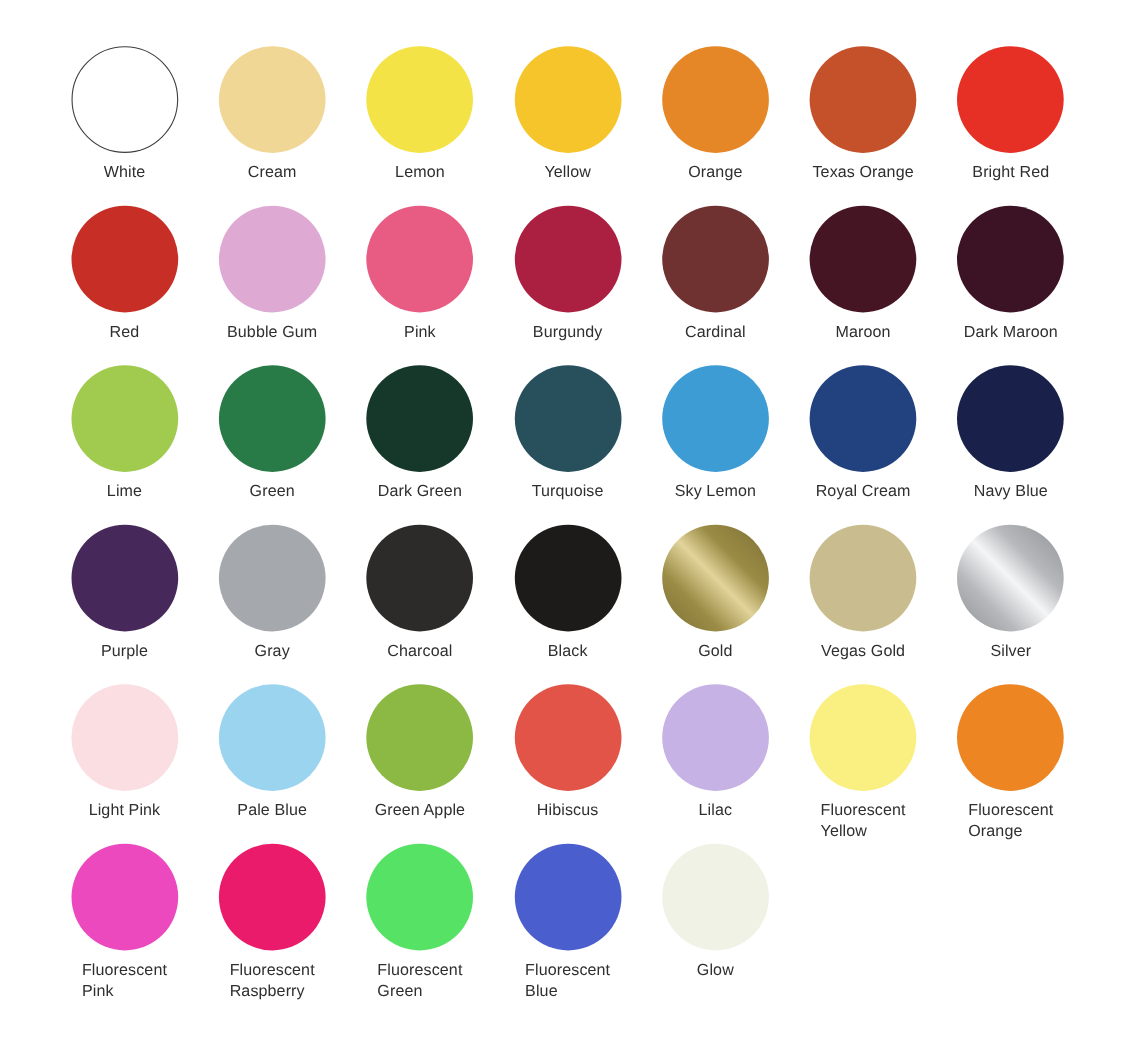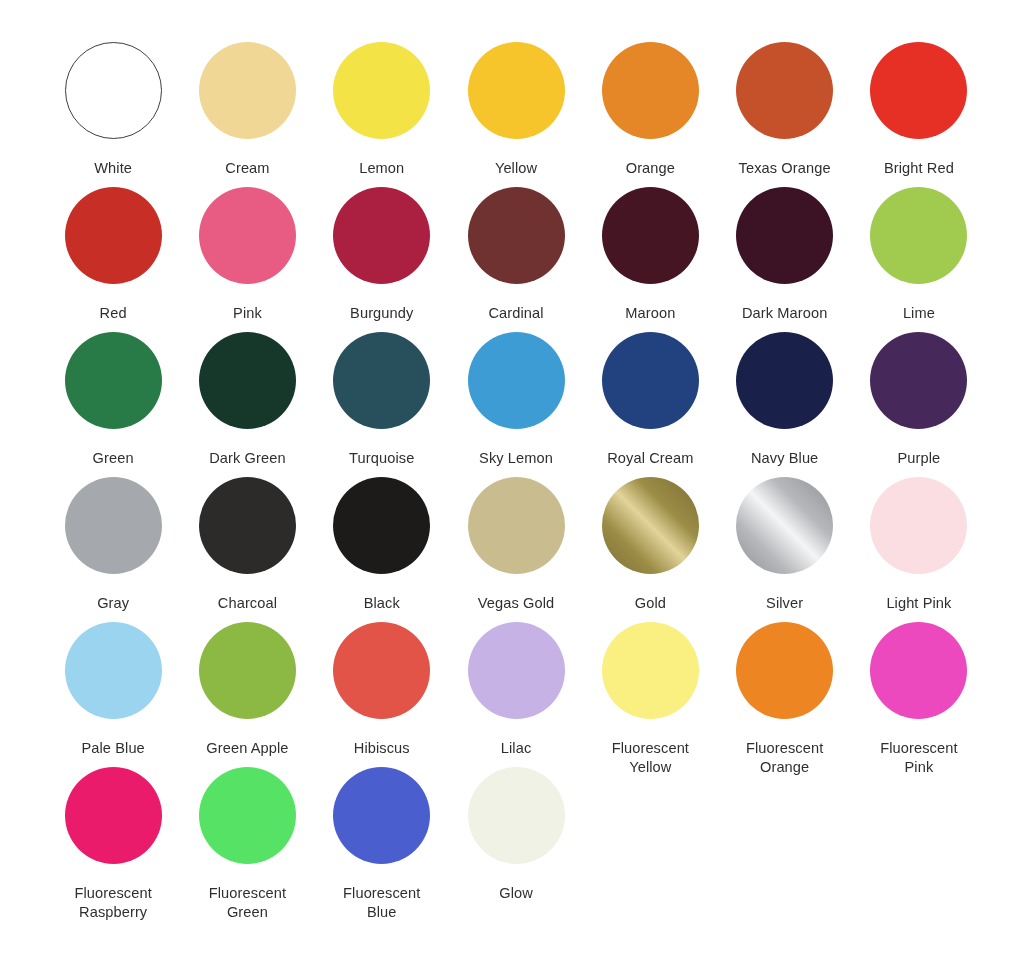--- a/index.html
+++ b/index.html
@@ -48,25 +48,25 @@
     flex: 0 0 auto;
   }
 
   .swatch-dot.outlined {
     border: 1px solid #3f3f3f;
     width: 95px;
     height: 95px;
   }
 
   .swatch-label {
-    margin-top: 20px;
+    margin-top: 9px;
     font-size: 14.6px;
     line-height: 1.33;
     color: #2f2f30;
-    text-align: center;
+    text-align: left;
     letter-spacing: 0.1px;
     white-space: pre-line;
     font-family: "Liberation Sans", sans-serif;
   }
 </style>
 </head>
 <body>
 
 <div id="swatch-chart">
   <div class="swatch-grid">
@@ -96,20 +96,24 @@
       </div>
       <div class="swatch-cell">
         <div class="swatch-dot" style="background: rgb(230, 48, 38);"></div>
         <div class="swatch-label">Bright Red</div>
       </div>
       <div class="swatch-cell">
         <div class="swatch-dot" style="background: rgb(198, 46, 38);"></div>
         <div class="swatch-label">Red</div>
       </div>
       <div class="swatch-cell">
+        <div class="swatch-dot" style="background: rgb(222, 170, 212);"></div>
+        <div class="swatch-label">Bubble Gum</div>
+      </div>
+      <div class="swatch-cell">
         <div class="swatch-dot" style="background: rgb(232, 92, 132);"></div>
         <div class="swatch-label">Pink</div>
       </div>
       <div class="swatch-cell">
         <div class="swatch-dot" style="background: rgb(171, 31, 64);"></div>
         <div class="swatch-label">Burgundy</div>
       </div>
       <div class="swatch-cell">
         <div class="swatch-dot" style="background: rgb(112, 50, 48);"></div>
         <div class="swatch-label">Cardinal</div>
@@ -160,28 +164,28 @@
       </div>
       <div class="swatch-cell">
         <div class="swatch-dot" style="background: rgb(44, 43, 41);"></div>
         <div class="swatch-label">Charcoal</div>
       </div>
       <div class="swatch-cell">
         <div class="swatch-dot" style="background: rgb(29, 26, 26);"></div>
         <div class="swatch-label">Black</div>
       </div>
       <div class="swatch-cell">
+        <div class="swatch-dot" style="background: linear-gradient(45deg, rgb(126, 112, 54) 0%, rgb(154, 139, 69) 28%, rgb(226, 212, 154) 50%, rgb(154, 139, 69) 68%, rgb(126, 112, 54) 100%);"></div>
+        <div class="swatch-label">Gold</div>
+      </div>
+      <div class="swatch-cell">
         <div class="swatch-dot" style="background: rgb(201, 189, 143);"></div>
         <div class="swatch-label">Vegas Gold</div>
       </div>
       <div class="swatch-cell">
-        <div class="swatch-dot" style="background: linear-gradient(45deg, rgb(126, 112, 54) 0%, rgb(154, 139, 69) 28%, rgb(226, 212, 154) 50%, rgb(154, 139, 69) 68%, rgb(126, 112, 54) 100%);"></div>
-        <div class="swatch-label">Gold</div>
-      </div>
-      <div class="swatch-cell">
         <div class="swatch-dot" style="background: linear-gradient(45deg, rgb(142, 145, 150) 0%, rgb(182, 184, 187) 28%, rgb(244, 245, 246) 50%, rgb(182, 184, 187) 68%, rgb(142, 145, 150) 100%);"></div>
         <div class="swatch-label">Silver</div>
       </div>
       <div class="swatch-cell">
         <div class="swatch-dot" style="background: rgb(250, 222, 226);"></div>
         <div class="swatch-label">Light Pink</div>
       </div>
       <div class="swatch-cell">
         <div class="swatch-dot" style="background: rgb(155, 212, 239);"></div>
         <div class="swatch-label">Pale Blue</div>

